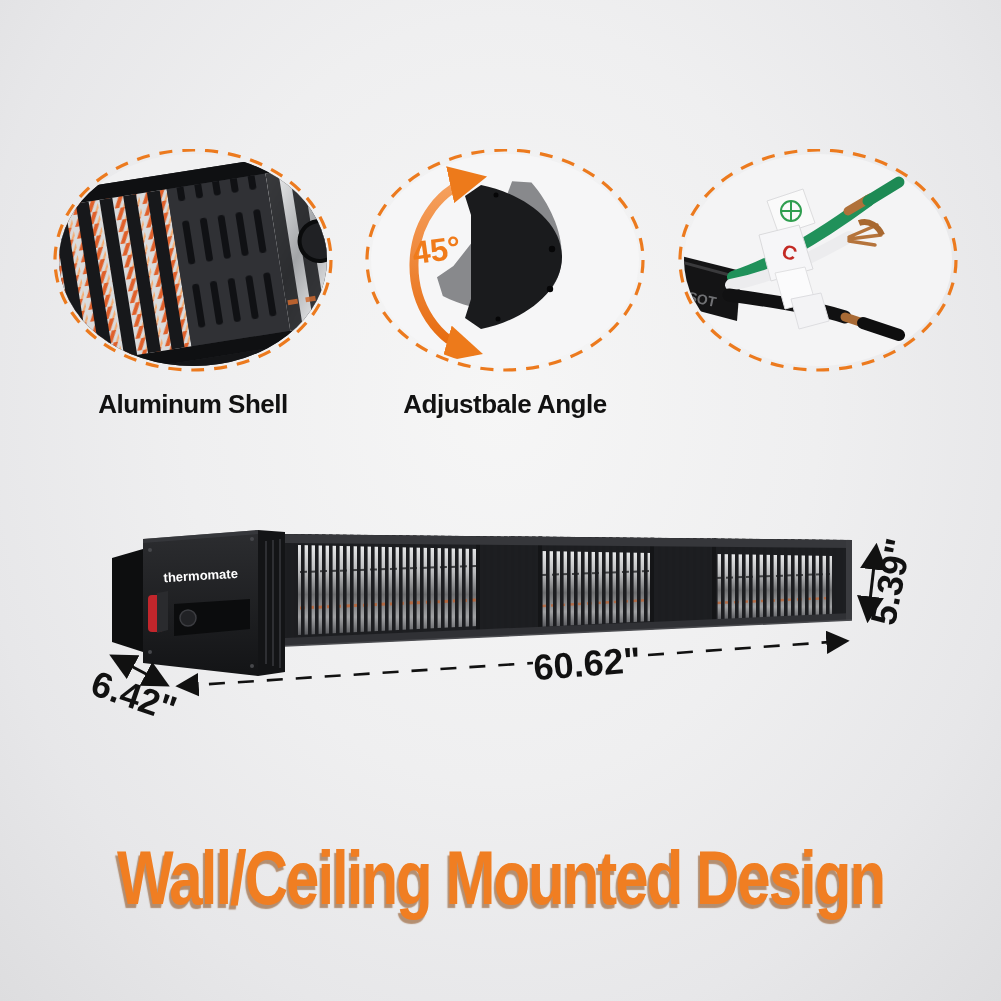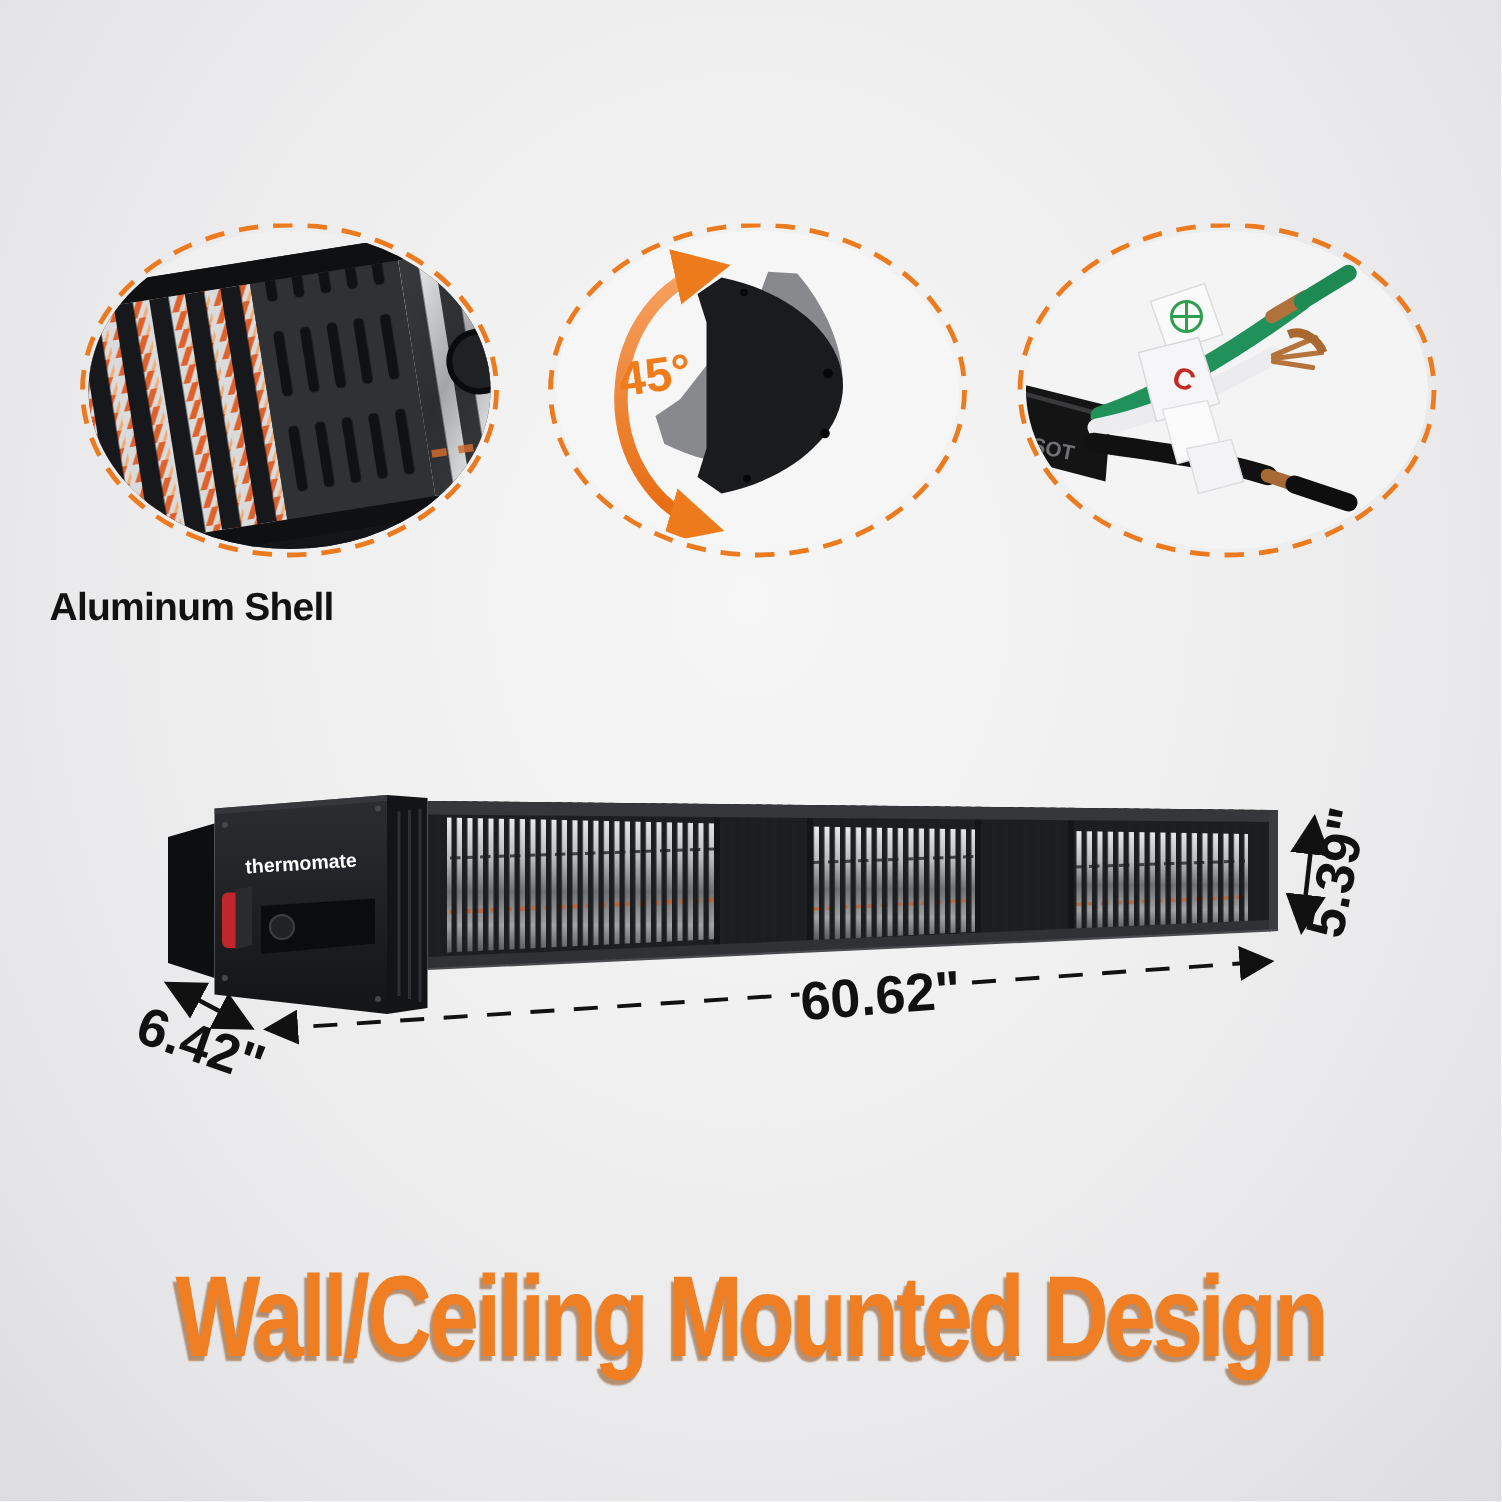--- a/index.html
+++ b/index.html
@@ -1,20 +1,20 @@
 <!DOCTYPE html>
 <html><head>
 <meta charset="utf-8">
 <style>
   html,body{margin:0;padding:0;}
   body{font-family:"Liberation Sans",sans-serif;}
   .stage{position:relative;width:1001px;height:1001px;overflow:hidden;
     background:radial-gradient(ellipse at 50% 40%, #f6f6f6 0%, #efeff0 45%, #e7e7e9 75%, #dddddf 100%);}
   .feature-svg{position:absolute;width:310px;height:260px;}
-  .feature-label{position:absolute;top:389px;width:320px;text-align:left;
+  .feature-label{position:absolute;top:389px;width:320px;text-align:center;
     font-size:26px;font-weight:bold;color:#121212;letter-spacing:-0.5px;}
   .headline{position:absolute;top:843px;left:0;width:1001px;text-align:center;
     font-size:60px;font-weight:bold;color:#f07e22;letter-spacing:-2px;
     transform:scaleY(1.28);transform-origin:50% 50%;
     text-shadow:-2px 3px 1px rgba(135,67,12,0.55);}
   .product-svg{position:absolute;left:60px;top:500px;}
   svg text{font-family:"Liberation Sans",sans-serif;}
 </style>
 </head>
 <body>
@@ -127,20 +127,21 @@
         <path d="M96,86 L136,76 L150,120 L108,132 Z" fill="#f6f6f8" stroke="#dadadc"></path>
         <text x="124" y="110" font-size="20" font-weight="bold" fill="#c32a24" text-anchor="middle" transform="rotate(20 124 110)">C</text>
         <path d="M112,124 L142,118 L152,152 L122,160 Z" fill="#fbfbfc" stroke="#e0e0e2"></path>
         <path d="M128,150 L158,144 L166,172 L136,180 Z" fill="#f3f3f5" stroke="#dddde0"></path>
       </g>
     </g>
     <ellipse cx="155" cy="111" rx="138" ry="110" fill="none" stroke="#ec7a1e" stroke-width="3.2" stroke-dasharray="13 10"></ellipse>
   </svg>
 
   <div class="feature-label" style="left:33px">Aluminum Shell</div>
+  <div class="feature-label" style="left:345px">Adjustbale Angle</div>
 
   <svg class="product-svg" width="900" height="245" viewBox="60 500 900 245">
     <defs>
       <marker id="mArr" viewBox="0 0 10 10" refX="8" refY="5" markerWidth="9" markerHeight="9" orient="auto-start-reverse">
         <path d="M0,0 L10,5 L0,10 z" fill="#111"></path>
       </marker>
       <linearGradient id="boxGrad" x1="0" y1="0" x2="0" y2="1">
         <stop offset="0" stop-color="#2c2d30"></stop>
           <stop offset="1" stop-color="#131416"></stop>
       </linearGradient>

